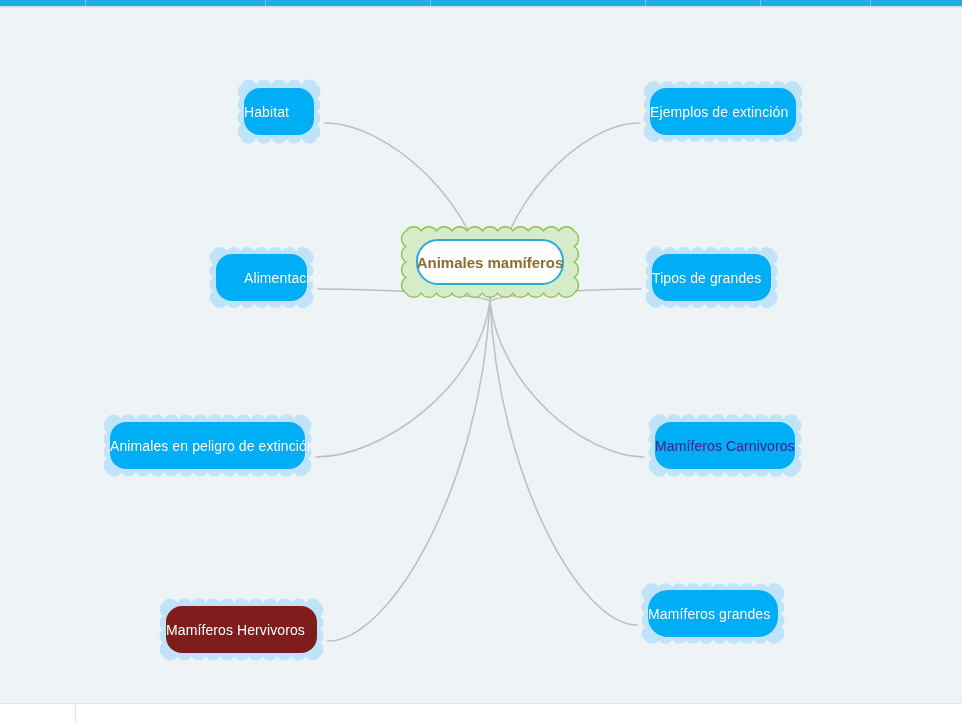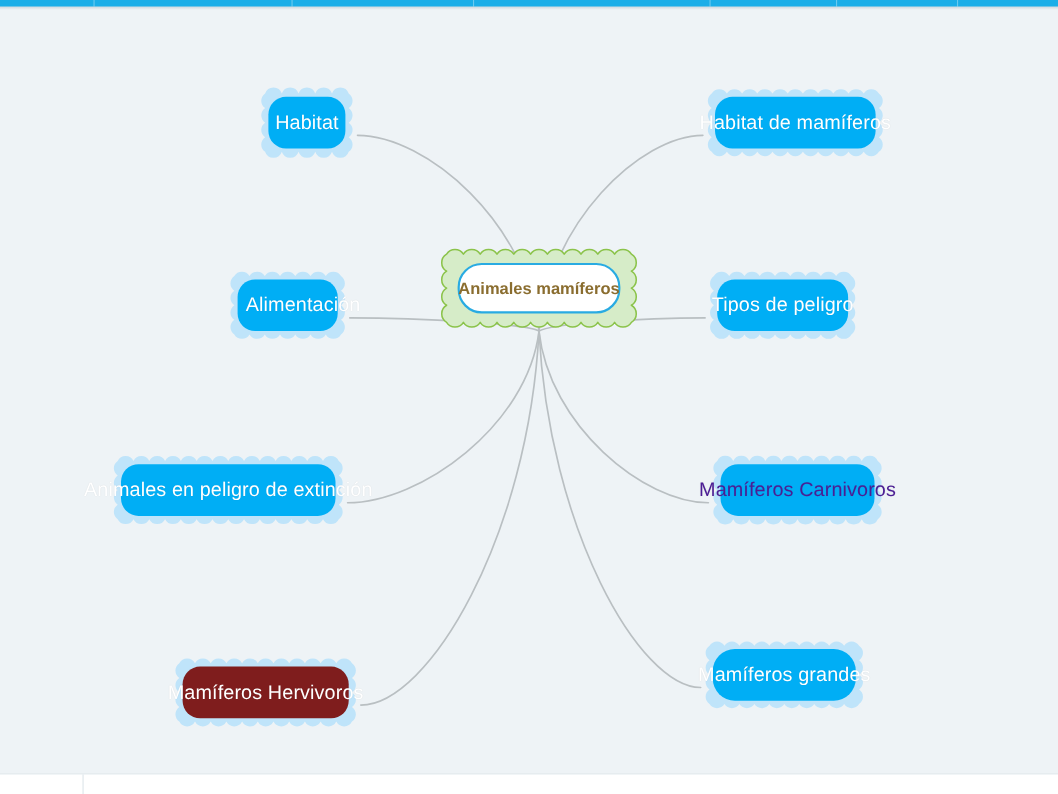--- a/index.html
+++ b/index.html
@@ -82,23 +82,23 @@
   .node-pill {
     position: absolute;
     left: 11px;
     top: 11px;
     right: 11px;
     bottom: 11px;
     background: #00AEF5;
     border-radius: 16px;
     display: flex;
     align-items: center;
-    justify-content: center;
+    justify-content: flex-start;
     color: #ffffff;
-    font-size: 18px;
+    font-size: 14px;
     letter-spacing: 0.1px;
     white-space: nowrap;
     text-shadow: 0 0 1px rgba(0,0,0,0.12);
   }
   
   #node-central {
     position: absolute;
   }
   #central-halo {
     position: absolute;
@@ -167,37 +167,37 @@
             </svg></div>
           <div class="node-pill" style="background: rgb(0, 174, 245); color: rgb(255, 255, 255);">
             <span>Habitat</span>
           </div>
         </div>
         <div class="node" style="left: 639px; top: 68px; width: 168px; height: 69px;">
           <div class="node-halo"><svg width="168" height="69" viewBox="0 0 168 69">
               <path d="M 8 8 a 8 8 0 0 1 13.818181818181818 0 a 8 8 0 0 1 13.818181818181818 0 a 8 8 0 0 1 13.818181818181818 0 a 8 8 0 0 1 13.818181818181818 0 a 8 8 0 0 1 13.818181818181818 0 a 8 8 0 0 1 13.818181818181818 0 a 8 8 0 0 1 13.818181818181818 0 a 8 8 0 0 1 13.818181818181818 0 a 8 8 0 0 1 13.818181818181818 0 a 8 8 0 0 1 13.818181818181818 0 a 8 8 0 0 1 13.818181818181818 0 a 8 8 0 0 1 0 13.25 a 8 8 0 0 1 0 13.25 a 8 8 0 0 1 0 13.25 a 8 8 0 0 1 0 13.25 a 8 8 0 0 1 -13.818181818181818 0 a 8 8 0 0 1 -13.818181818181818 0 a 8 8 0 0 1 -13.818181818181818 0 a 8 8 0 0 1 -13.818181818181818 0 a 8 8 0 0 1 -13.818181818181818 0 a 8 8 0 0 1 -13.818181818181818 0 a 8 8 0 0 1 -13.818181818181818 0 a 8 8 0 0 1 -13.818181818181818 0 a 8 8 0 0 1 -13.818181818181818 0 a 8 8 0 0 1 -13.818181818181818 0 a 8 8 0 0 1 -13.818181818181818 0 a 8 8 0 0 1 0 -13.25 a 8 8 0 0 1 0 -13.25 a 8 8 0 0 1 0 -13.25 a 8 8 0 0 1 0 -13.25 Z" fill="#bfe4fa" stroke="none" stroke-linejoin="round"></path>
             </svg></div>
           <div class="node-pill" style="background: rgb(0, 174, 245); color: rgb(255, 255, 255);">
-            <span>Habitat de mamíferos</span>
+            <span>Ejemplos de extinción</span>
           </div>
         </div>
         <div class="node" style="left: 205px; top: 234px; width: 113px; height: 69px;">
           <div class="node-halo"><svg width="113" height="69" viewBox="0 0 113 69">
               <path d="M 8 8 a 8 8 0 0 1 13.857142857142858 0 a 8 8 0 0 1 13.857142857142858 0 a 8 8 0 0 1 13.857142857142858 0 a 8 8 0 0 1 13.857142857142858 0 a 8 8 0 0 1 13.857142857142858 0 a 8 8 0 0 1 13.857142857142858 0 a 8 8 0 0 1 13.857142857142858 0 a 8 8 0 0 1 0 13.25 a 8 8 0 0 1 0 13.25 a 8 8 0 0 1 0 13.25 a 8 8 0 0 1 0 13.25 a 8 8 0 0 1 -13.857142857142858 0 a 8 8 0 0 1 -13.857142857142858 0 a 8 8 0 0 1 -13.857142857142858 0 a 8 8 0 0 1 -13.857142857142858 0 a 8 8 0 0 1 -13.857142857142858 0 a 8 8 0 0 1 -13.857142857142858 0 a 8 8 0 0 1 -13.857142857142858 0 a 8 8 0 0 1 0 -13.25 a 8 8 0 0 1 0 -13.25 a 8 8 0 0 1 0 -13.25 a 8 8 0 0 1 0 -13.25 Z" fill="#bfe4fa" stroke="none" stroke-linejoin="round"></path>
             </svg></div>
           <div class="node-pill" style="background: rgb(0, 174, 245); color: rgb(255, 255, 255); padding-left: 28px;">
             <span>Alimentación</span>
           </div>
         </div>
         <div class="node" style="left: 641px; top: 234px; width: 141px; height: 69px;">
           <div class="node-halo"><svg width="141" height="69" viewBox="0 0 141 69">
               <path d="M 8 8 a 8 8 0 0 1 13.88888888888889 0 a 8 8 0 0 1 13.88888888888889 0 a 8 8 0 0 1 13.88888888888889 0 a 8 8 0 0 1 13.88888888888889 0 a 8 8 0 0 1 13.88888888888889 0 a 8 8 0 0 1 13.88888888888889 0 a 8 8 0 0 1 13.88888888888889 0 a 8 8 0 0 1 13.88888888888889 0 a 8 8 0 0 1 13.88888888888889 0 a 8 8 0 0 1 0 13.25 a 8 8 0 0 1 0 13.25 a 8 8 0 0 1 0 13.25 a 8 8 0 0 1 0 13.25 a 8 8 0 0 1 -13.88888888888889 0 a 8 8 0 0 1 -13.88888888888889 0 a 8 8 0 0 1 -13.88888888888889 0 a 8 8 0 0 1 -13.88888888888889 0 a 8 8 0 0 1 -13.88888888888889 0 a 8 8 0 0 1 -13.88888888888889 0 a 8 8 0 0 1 -13.88888888888889 0 a 8 8 0 0 1 -13.88888888888889 0 a 8 8 0 0 1 -13.88888888888889 0 a 8 8 0 0 1 0 -13.25 a 8 8 0 0 1 0 -13.25 a 8 8 0 0 1 0 -13.25 a 8 8 0 0 1 0 -13.25 Z" fill="#bfe4fa" stroke="none" stroke-linejoin="round"></path>
             </svg></div>
           <div class="node-pill" style="background: rgb(0, 174, 245); color: rgb(255, 255, 255);">
-            <span>Tipos de peligro</span>
+            <span>Tipos de grandes</span>
           </div>
         </div>
         <div class="node" style="left: 99px; top: 402px; width: 217px; height: 69px;">
           <div class="node-halo"><svg width="217" height="69" viewBox="0 0 217 69">
               <path d="M 8 8 a 8 8 0 0 1 14.357142857142858 0 a 8 8 0 0 1 14.357142857142858 0 a 8 8 0 0 1 14.357142857142858 0 a 8 8 0 0 1 14.357142857142858 0 a 8 8 0 0 1 14.357142857142858 0 a 8 8 0 0 1 14.357142857142858 0 a 8 8 0 0 1 14.357142857142858 0 a 8 8 0 0 1 14.357142857142858 0 a 8 8 0 0 1 14.357142857142858 0 a 8 8 0 0 1 14.357142857142858 0 a 8 8 0 0 1 14.357142857142858 0 a 8 8 0 0 1 14.357142857142858 0 a 8 8 0 0 1 14.357142857142858 0 a 8 8 0 0 1 14.357142857142858 0 a 8 8 0 0 1 0 13.25 a 8 8 0 0 1 0 13.25 a 8 8 0 0 1 0 13.25 a 8 8 0 0 1 0 13.25 a 8 8 0 0 1 -14.357142857142858 0 a 8 8 0 0 1 -14.357142857142858 0 a 8 8 0 0 1 -14.357142857142858 0 a 8 8 0 0 1 -14.357142857142858 0 a 8 8 0 0 1 -14.357142857142858 0 a 8 8 0 0 1 -14.357142857142858 0 a 8 8 0 0 1 -14.357142857142858 0 a 8 8 0 0 1 -14.357142857142858 0 a 8 8 0 0 1 -14.357142857142858 0 a 8 8 0 0 1 -14.357142857142858 0 a 8 8 0 0 1 -14.357142857142858 0 a 8 8 0 0 1 -14.357142857142858 0 a 8 8 0 0 1 -14.357142857142858 0 a 8 8 0 0 1 -14.357142857142858 0 a 8 8 0 0 1 0 -13.25 a 8 8 0 0 1 0 -13.25 a 8 8 0 0 1 0 -13.25 a 8 8 0 0 1 0 -13.25 Z" fill="#bfe4fa" stroke="none" stroke-linejoin="round"></path>
             </svg></div>
           <div class="node-pill" style="background: rgb(0, 174, 245); color: rgb(255, 255, 255);">
             <span>Animales en peligro de extinción</span>
           </div>
         </div>

